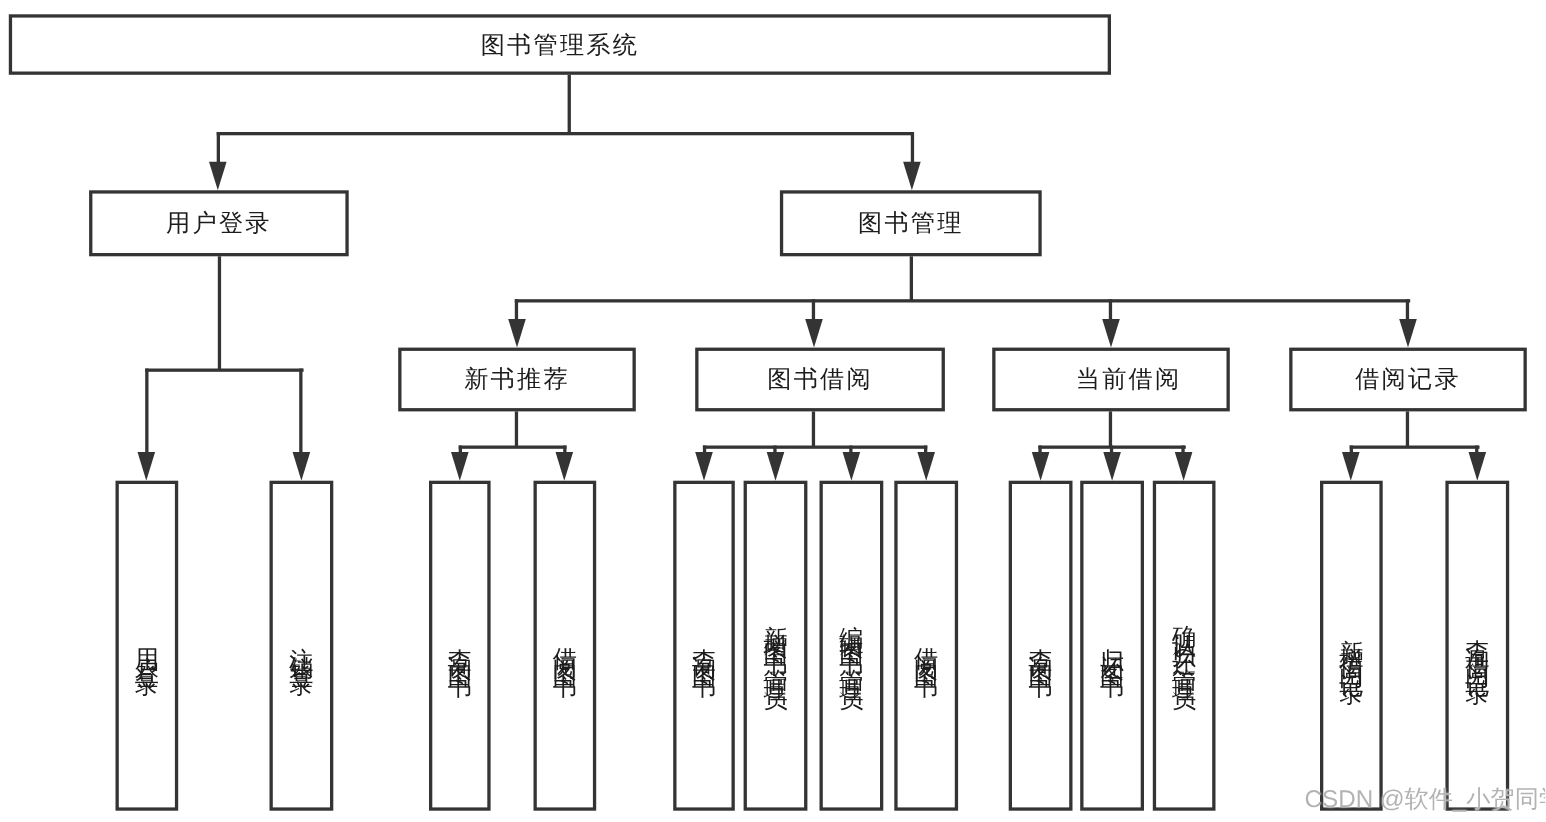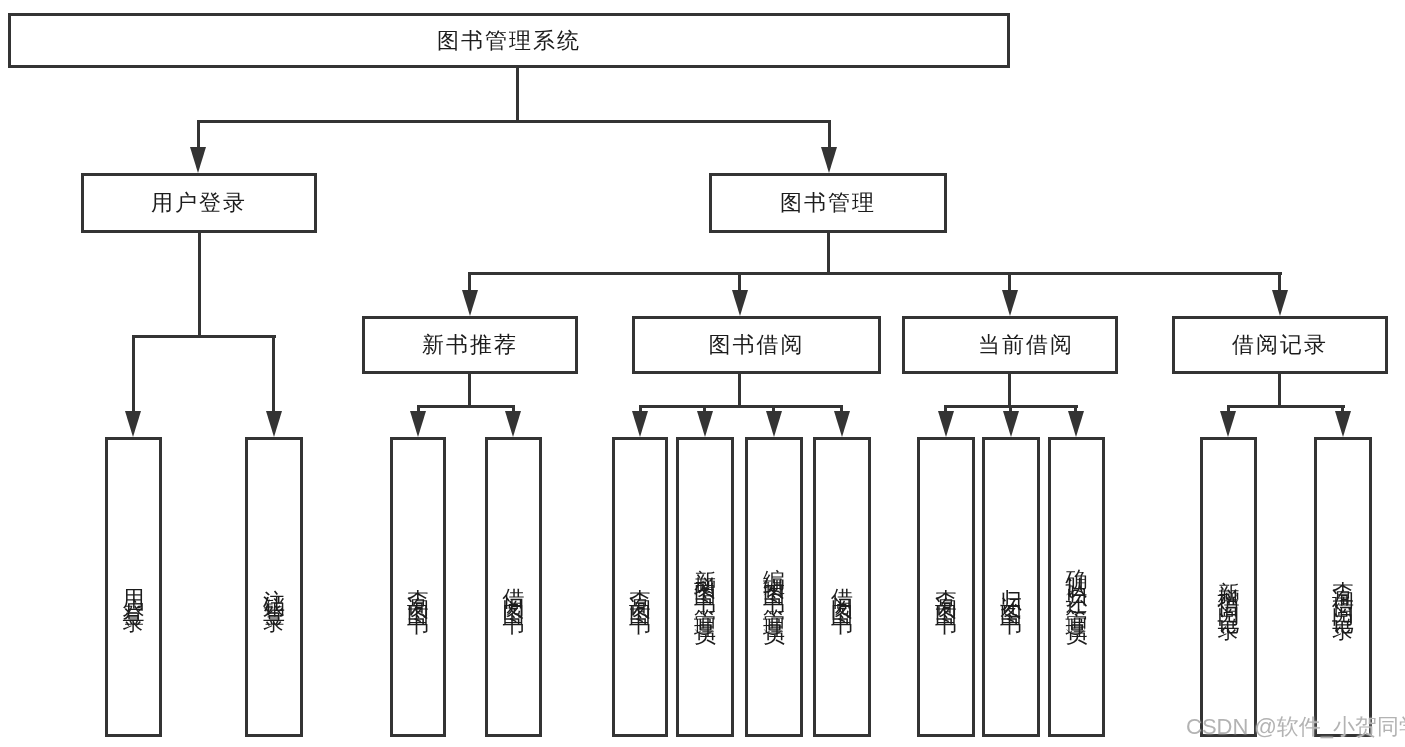--- a/index.html
+++ b/index.html
@@ -69,21 +69,21 @@
   <div class="vl" style="left:738px;top:272px;height:18px;"></div>
   <div class="arrow" style="left:732px;top:290px;"></div>
   <div class="vl" style="left:1008px;top:272px;height:18px;"></div>
   <div class="arrow" style="left:1002px;top:290px;"></div>
   <div class="vl" style="left:1278px;top:272px;height:18px;"></div>
   <div class="arrow" style="left:1272px;top:290px;"></div>
 
   <div class="box" style="left:362px;top:316px;width:216px;height:58px;">
     <span>新书推荐</span>
   </div>
-  <div class="box" style="left:632px;top:316px;width:249px;height:58px;text-align:center;">
+  <div class="box" style="left:632px;top:316px;width:227px;height:58px;text-align:center;">
     <span>图书借阅</span>
   </div>
   <div class="box" style="left:902px;top:316px;width:216px;height:58px;padding-left:32px;">
     <span>当前借阅</span>
   </div>
   <div class="box" style="left:1172px;top:316px;width:216px;height:58px;">
     <span>借阅记录</span>
   </div>
 
   <div class="vl" style="left:468px;top:374px;height:33px;"></div>

